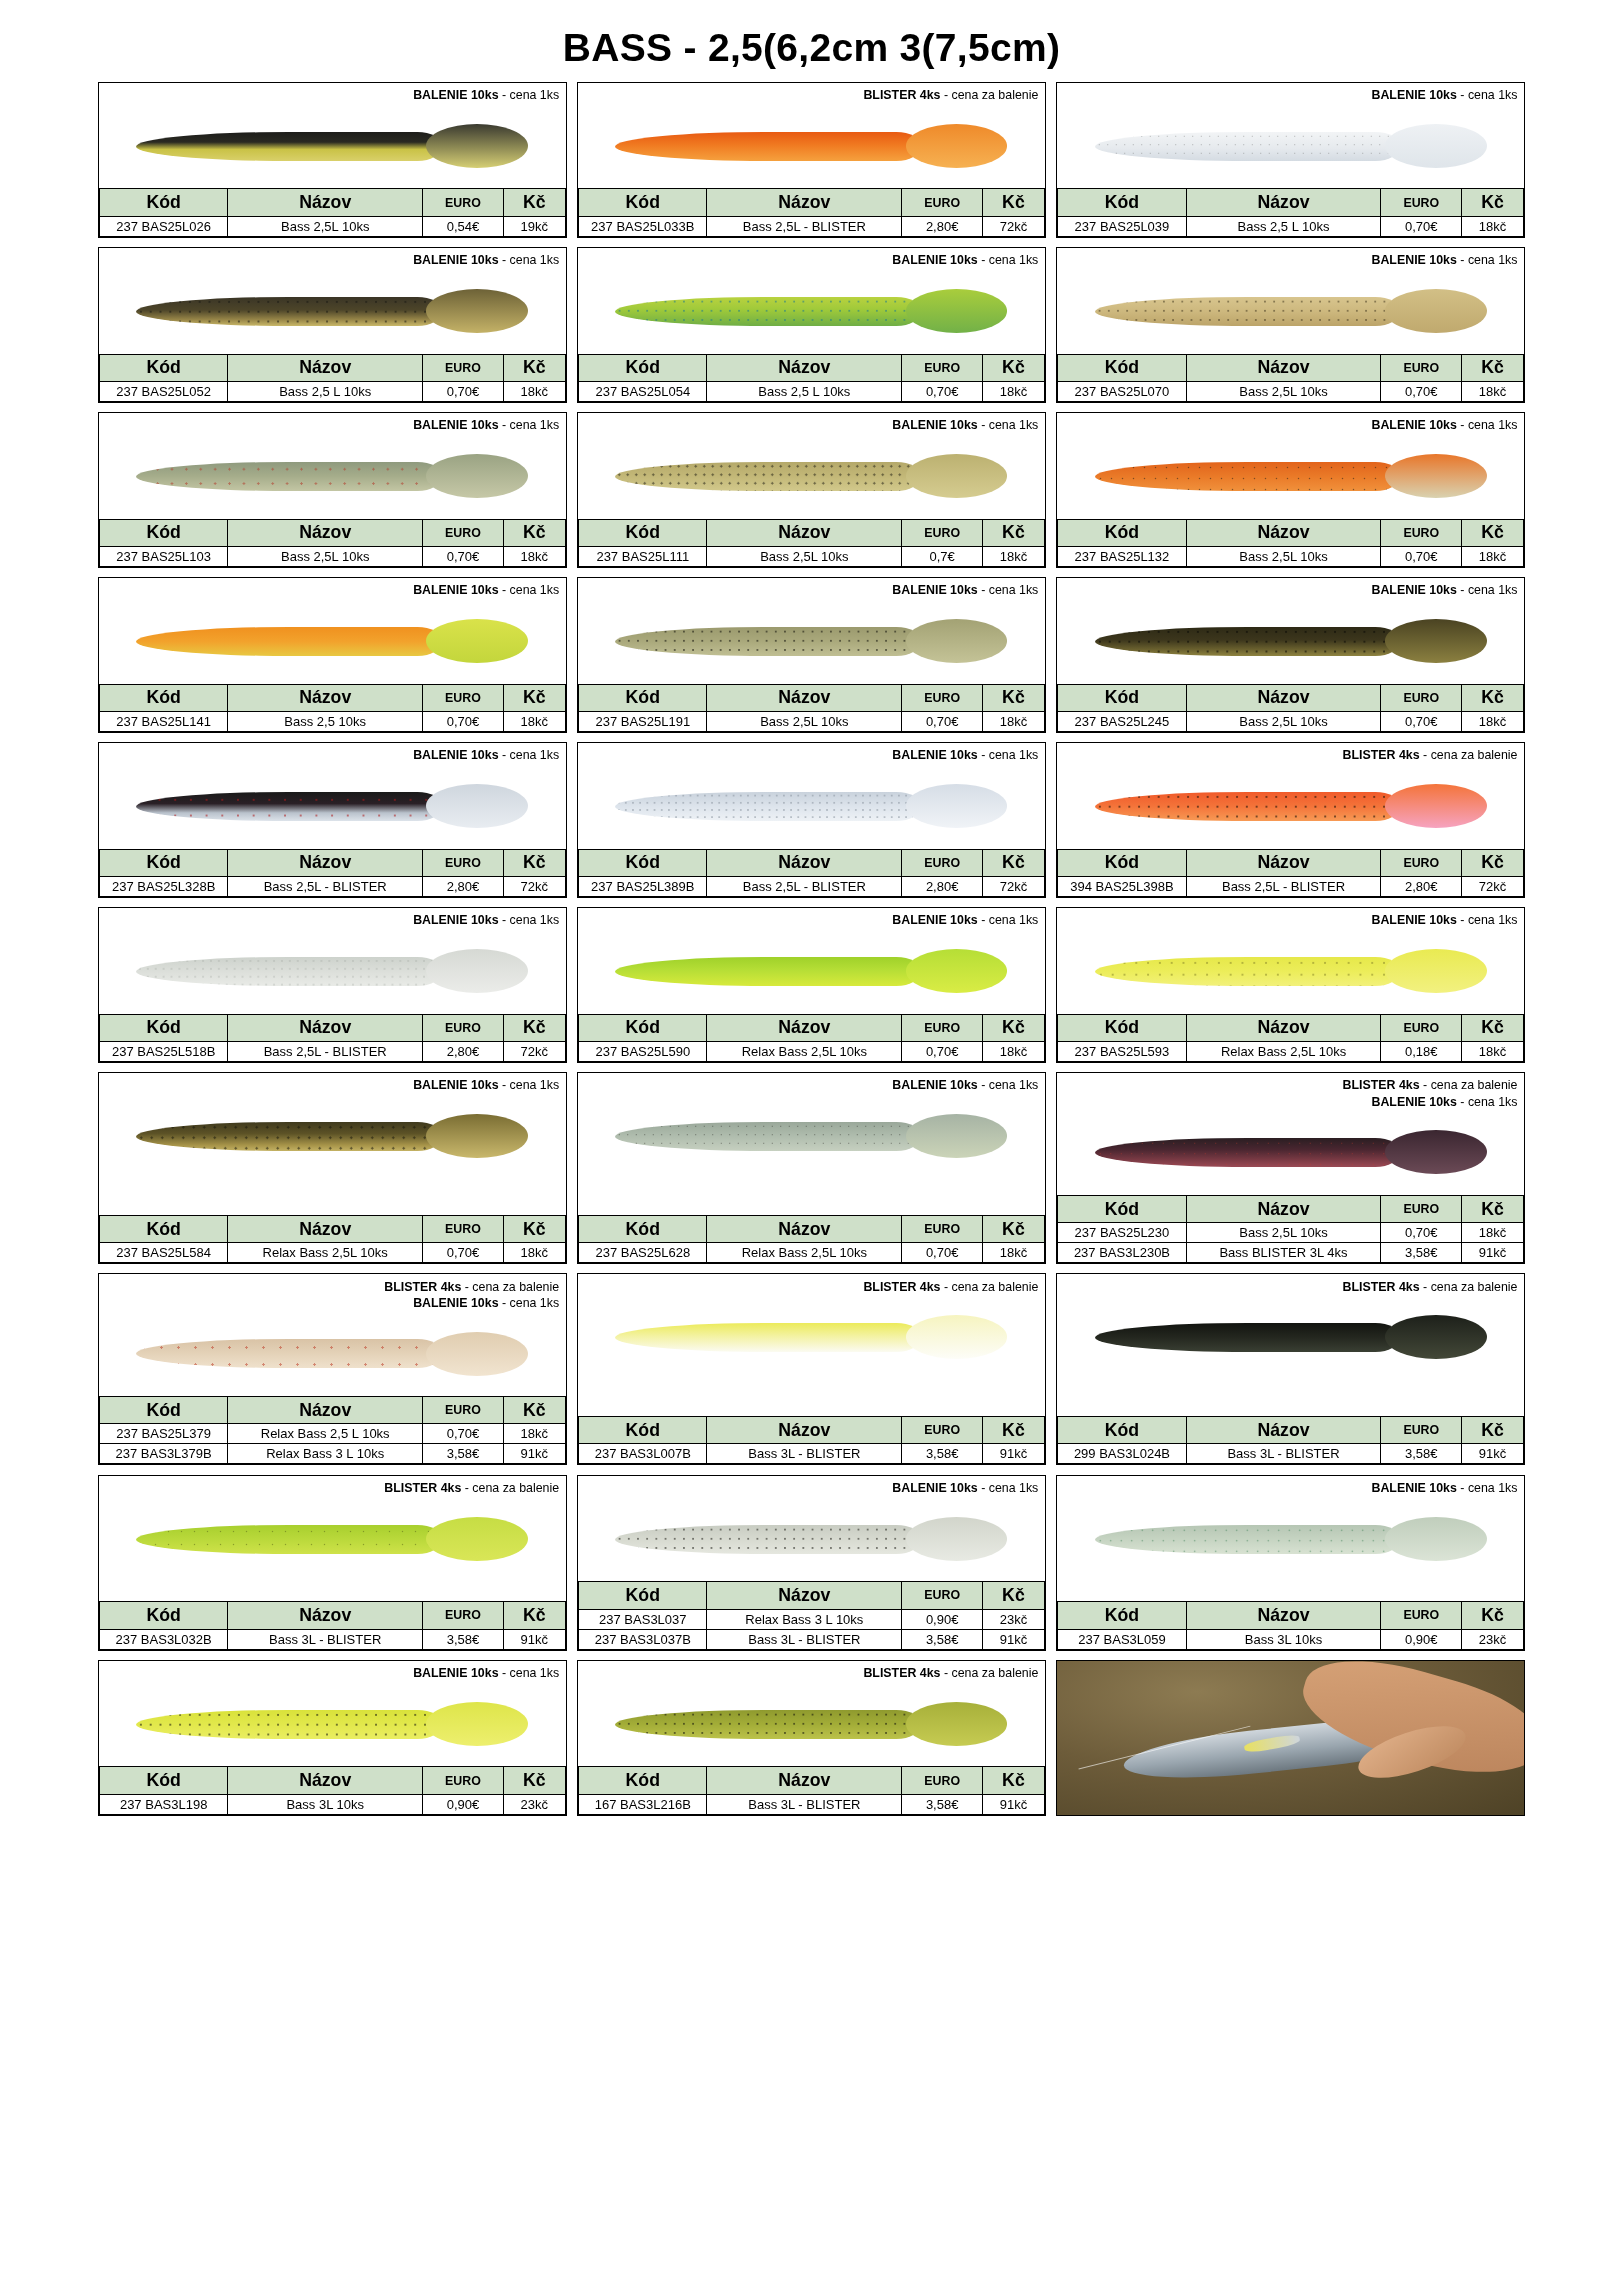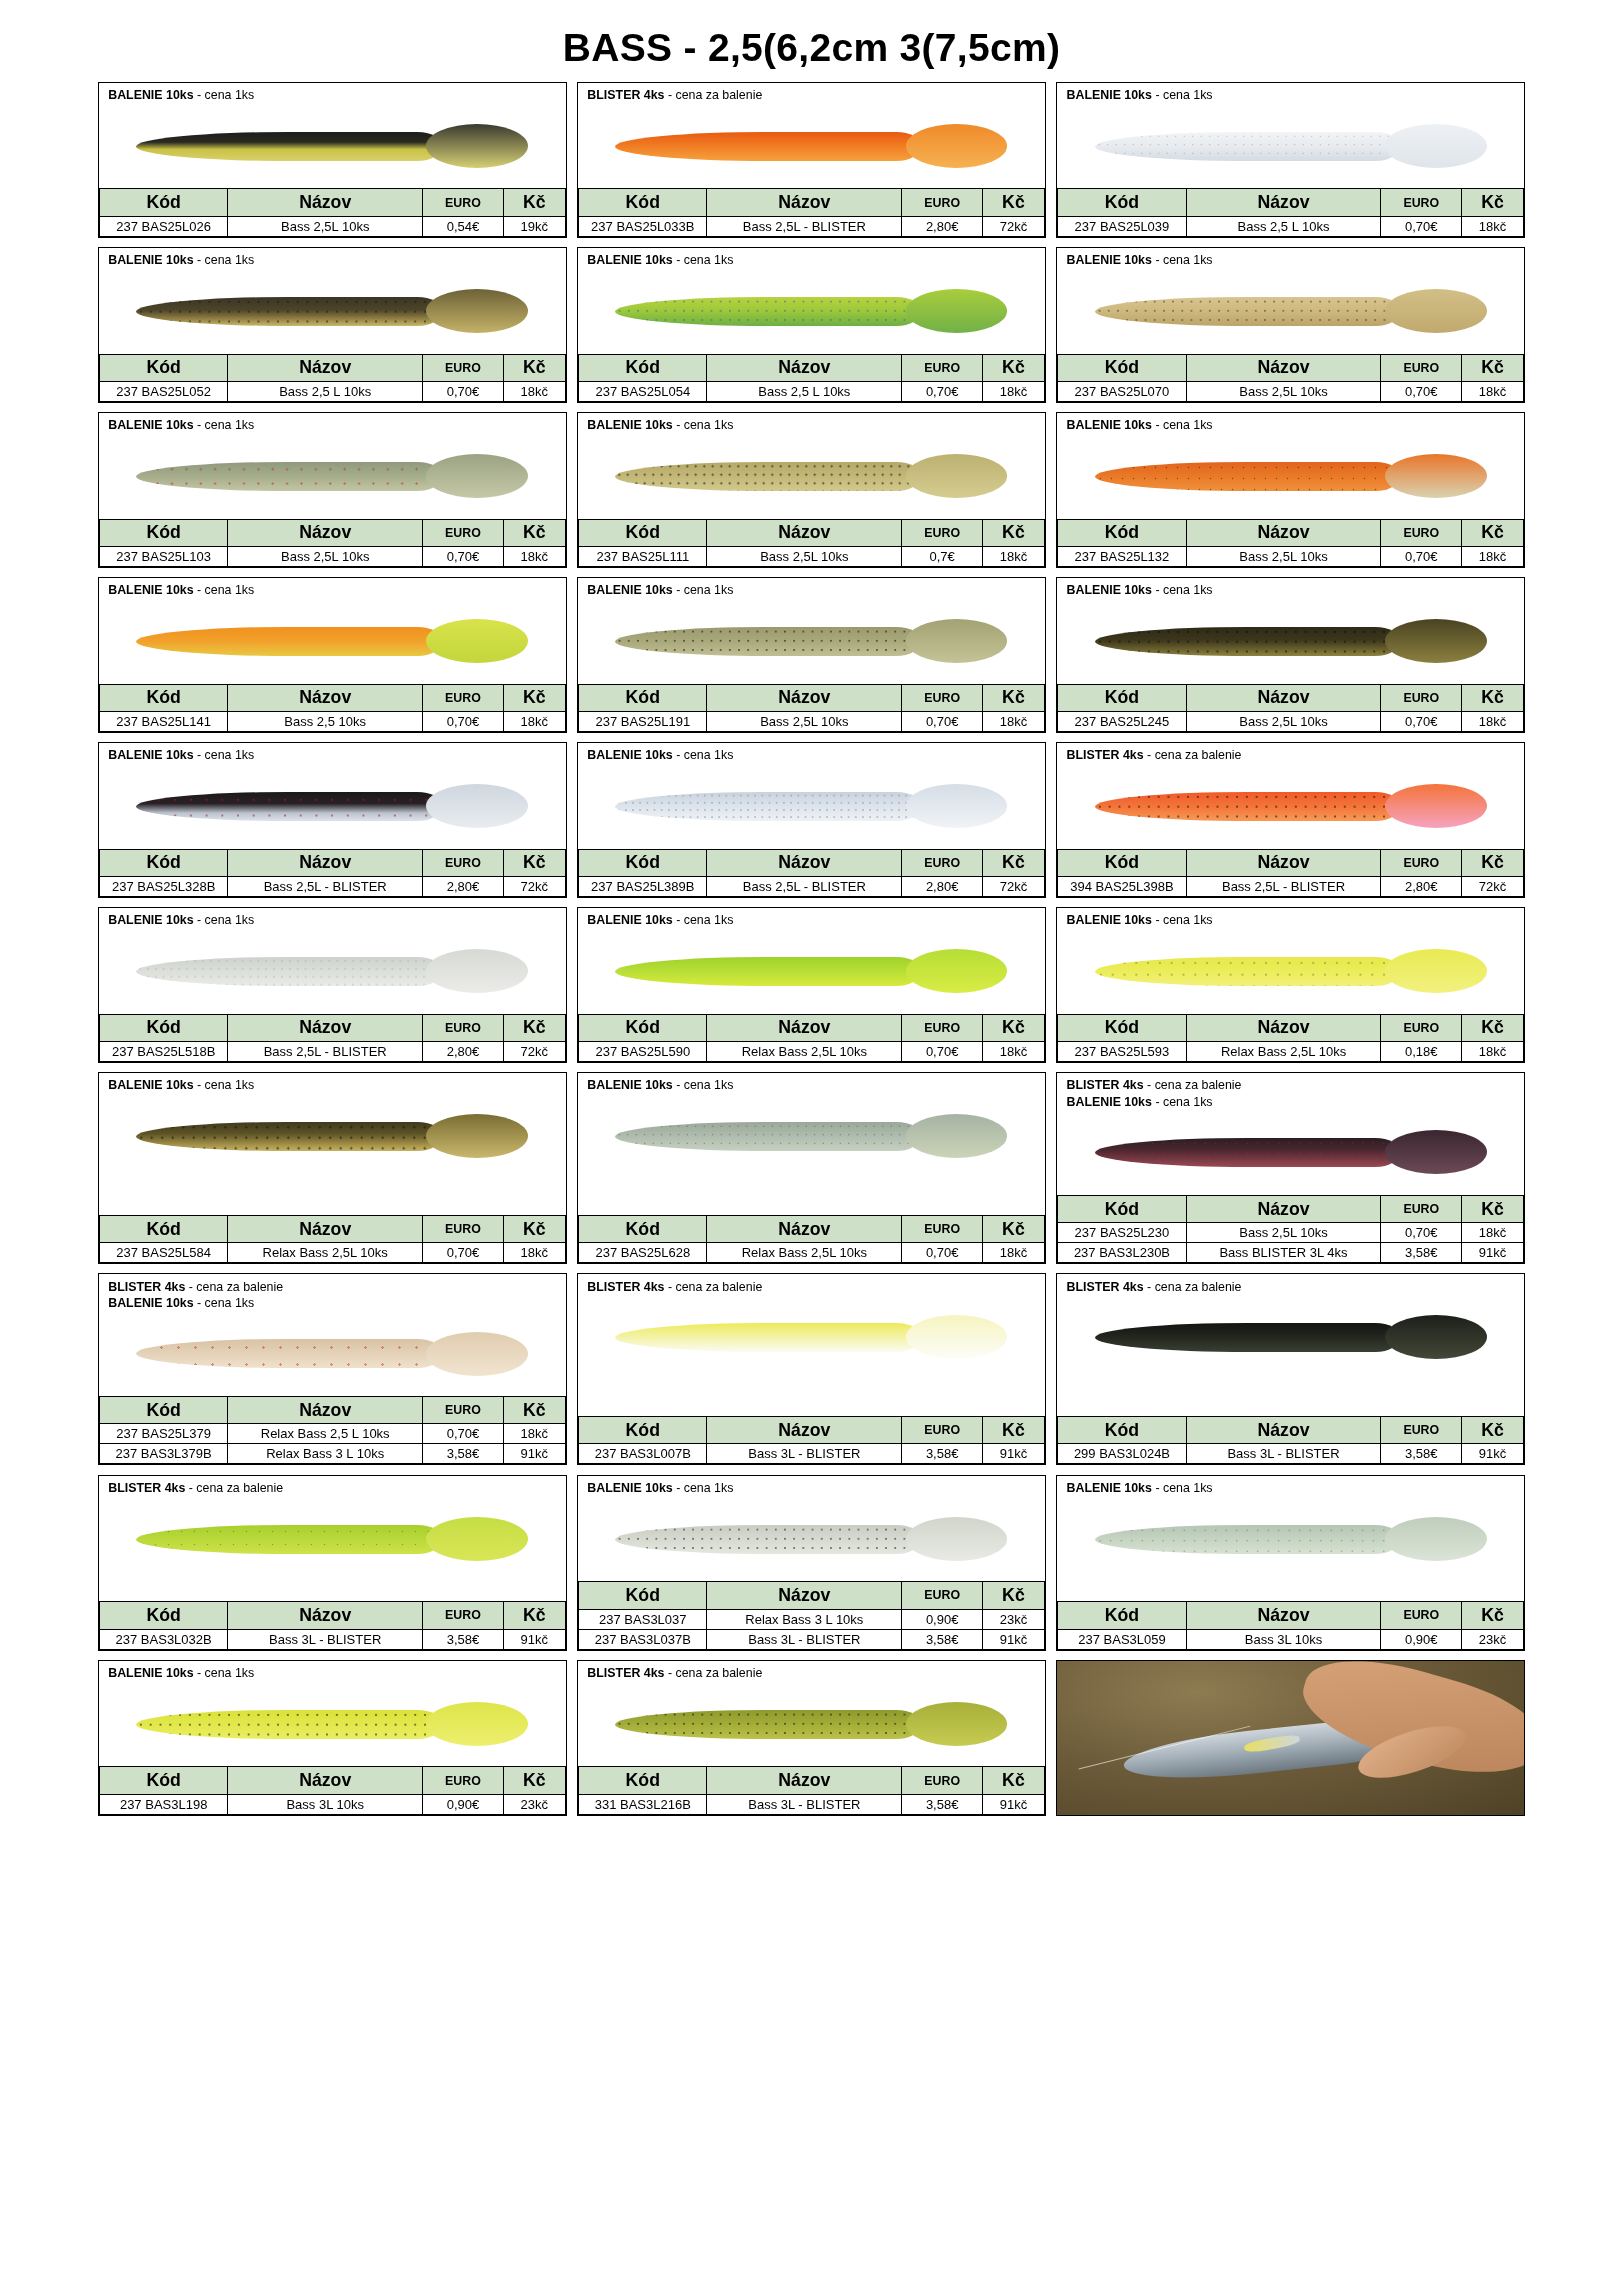--- a/index.html
+++ b/index.html
@@ -1,21 +1,21 @@
 <!DOCTYPE html>
 <html style="font-size:10.5px"><head>
 <meta charset="utf-8">
 <style>
   html,body{margin:0;padding:0;background:#fff;}
   body{width:1623px;font-family:"Liberation Sans",sans-serif;-webkit-font-smoothing:antialiased;}
   .page{width:1623px;min-height:2295px;position:relative;padding:0;box-sizing:border-box;}
   .title{text-align:center;font-size:39px;font-weight:bold;letter-spacing:0.3px;padding:26px 0 11.8px 0;color:#000;}
   .grid{display:grid;grid-template-columns:repeat(3,1fr);gap:9.2px 10.5px;padding:0 98px 26px 98px;box-sizing:border-box;}
   .card{border:1.3px solid #000;background:#fff;display:flex;flex-direction:column;justify-content:space-between;overflow:hidden;}
-  .card .head{padding:5.2px 6.5px 0 9.2px;line-height:1.25;}
+  .card .head{padding:5.2px 6.5px 0 9.2px;line-height:1.25;text-align:right;}
   .hline{font-size:12.4px;color:#000;}
   .hline b{font-weight:bold;}
   .hline .sub{font-weight:normal;}
   .lure-wrap{position:relative;height:85px;display:flex;align-items:center;justify-content:center;}
   .lure{position:relative;width:84%;height:47px;}
   .body{position:absolute;left:0;top:9.2px;width:78%;height:29px;border-radius:50% 8% 8% 50%/50% 50% 50% 50%;}
   .tail{position:absolute;right:0;top:1.3px;width:26%;height:44px;border-radius:50%;}
   .speck{position:absolute;inset:0;border-radius:inherit;opacity:.85;}
   table{border-collapse:collapse;width:100%;font-size:13.7px;}
   th,td{border:0.7px solid #000;padding:1.3px 2.6px;text-align:center;white-space:nowrap;}
@@ -964,21 +964,21 @@
           <thead>
             <tr>
               <th class="col-code">Kód</th>
               <th class="col-name">Názov</th>
               <th class="col-eur small">EURO</th>
               <th class="col-kc">Kč</th>
             </tr>
           </thead>
           <tbody>
             <tr>
-              <td>331 BAS3L216B</td>
+              <td>167 BAS3L216B</td>
               <td>Bass 3L - BLISTER</td>
               <td>3,58€</td>
               <td>91kč</td>
             </tr>
           </tbody>
         </table>
       </div>
       <div class="photo">
         <div class="ph-water"></div>
         <div class="ph-fish"></div>

